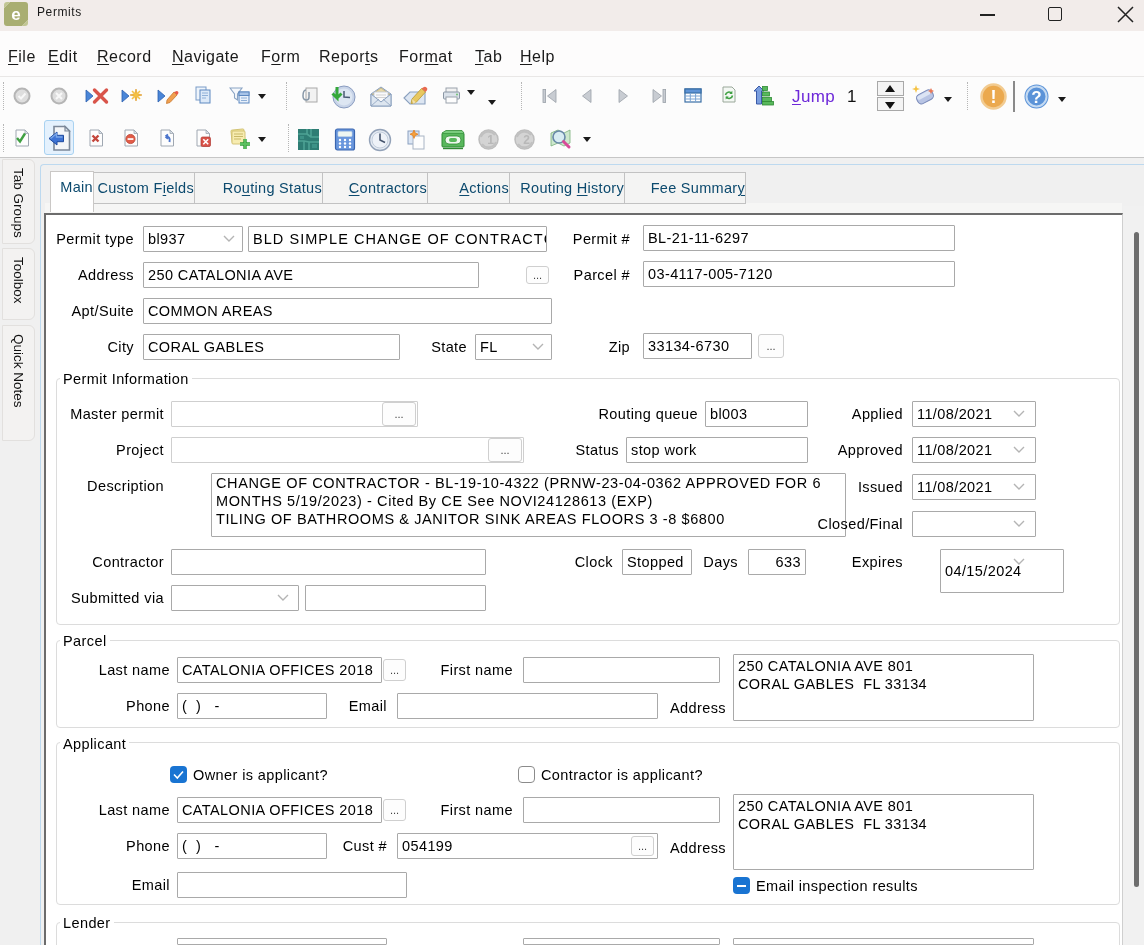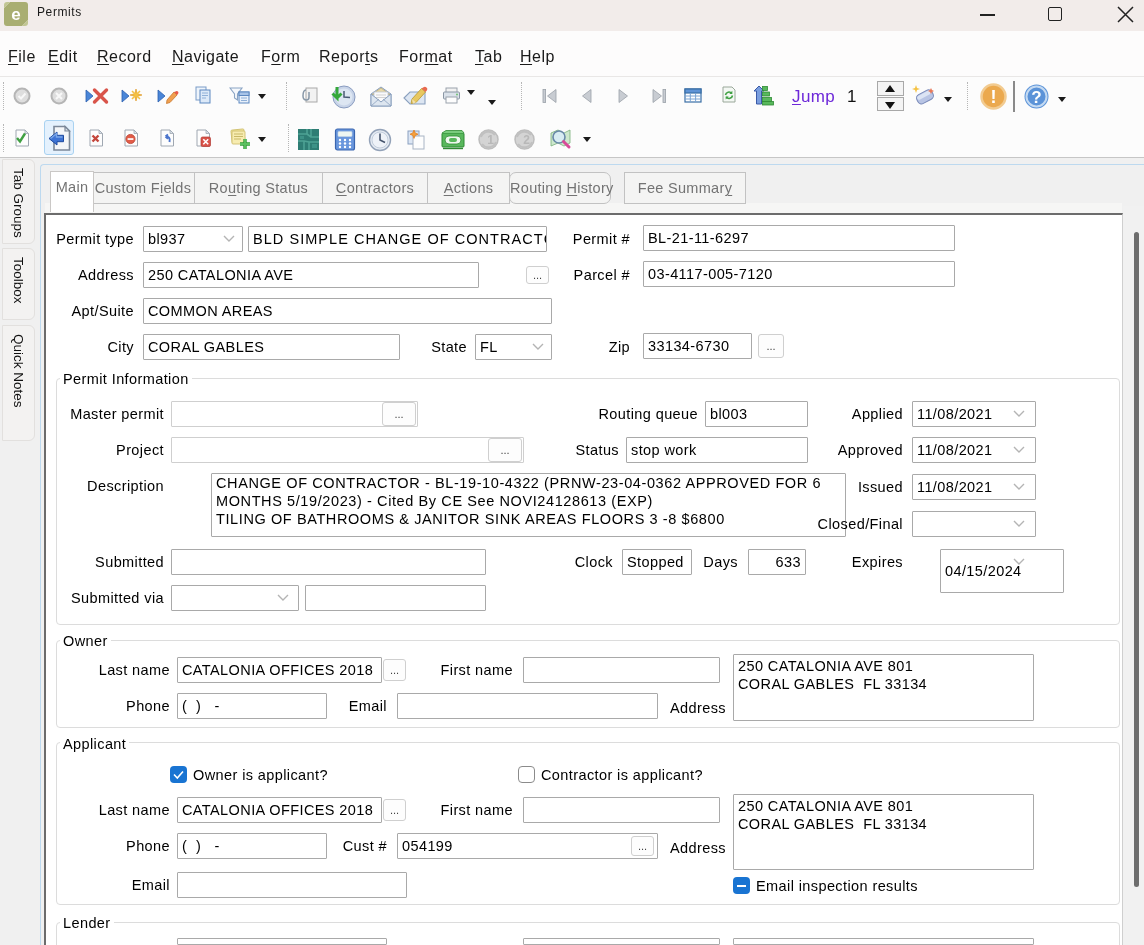--- a/index.html
+++ b/index.html
@@ -17,21 +17,21 @@
 .grp { position:absolute; border:1px solid #dcdcdc; border-radius:4px; background:transparent; }
 .grplbl { position:absolute; font-size:14.5px; letter-spacing:0.4px; color:#000; background:#fff; padding:0 3px; white-space:nowrap; }
 .dots { position:absolute; background:#fdfdfd; border:1px solid #cfcfcf; border-radius:3px;
         color:#444; font-size:11px; display:flex; align-items:center; justify-content:center; }
 .chev { position:absolute; width:14px; height:10px; }
 .caret { position:absolute; width:0; height:0; border-left:4px solid transparent; border-right:4px solid transparent; border-top:5px solid #1a1a1a; }
 .sep { position:absolute; width:1px; border-left:1px dotted #b6b6b6; }
 .ico { position:absolute; width:18px; height:18px; }
 .menu-item { position:absolute; font-size:16px; letter-spacing:0.5px; color:#1a1a1a; top:48px; white-space:nowrap; }
 .tab { position:absolute; top:172px; height:32px; background:#f4f4f3; border:1px solid #c2c2c2;
-       font-size:14.5px; letter-spacing:0.3px; color:#737373; text-align:center; line-height:30px; white-space:nowrap; }
+       font-size:14.5px; letter-spacing:0.3px; color:#0c4a6e; text-align:right; line-height:30px; white-space:nowrap; }
 .side { position:absolute; left:2px; width:33px; background:#f3f2f1; border:1px solid #e2e0de;
         border-radius:0 6px 6px 0; }
 .side span { position:absolute; left:8px; top:8px; font-size:13.5px; color:#111;
              writing-mode:vertical-rl; white-space:nowrap; }
 u { text-decoration-thickness:1px; text-underline-offset:2px; }
 </style>
 </head>
 <body>
 <div id="win">
 
@@ -309,21 +309,21 @@
   <div class="abs" style="left:40px;top:164px;width:1104px;height:781px;border:1px solid #bdd9ef;border-bottom:none;border-right:none;border-radius:4px 0 0 0;"></div>
   <div class="abs" style="left:45px;top:203px;width:1077px;height:10px;background:#f6f6f5;"></div>
 
   <div class="abs" style="left:44px;top:213px;width:1079px;height:732px;background:#fff;border-top:2.5px solid #6c6c6c;border-left:2px solid #6c6c6c;border-right:1px solid #cfcfcf;"></div>
 
   <div class="tab" style="left:50px;width:44px;background:#fff;top:171px;height:41px;line-height:30px;z-index:3;border:1px solid #cac8c6;border-bottom:none;">Main</div>
   <div class="tab" style="left:91px;width:104px;">Custom F<u>i</u>elds</div>
   <div class="tab" style="left:194px;width:129px;">Ro<u>u</u>ting Status</div>
   <div class="tab" style="left:322px;width:106px;"><u>C</u>ontractors</div>
   <div class="tab" style="left:427px;width:83px;"><u>A</u>ctions</div>
-  <div class="tab" style="left:509px;width:102px;border-radius:7px;">Routing <u>H</u>istory</div>
+  <div class="tab" style="left:509px;width:116px;">Routing <u>H</u>istory</div>
   <div class="tab" style="left:624px;width:122px;">Fee Summar<u>y</u></div>
 
   <div class="abs" style="left:1123px;top:206px;width:21px;height:739px;background:#f1f1f1;"></div>
   <div class="abs" style="left:1134px;top:232px;width:5px;height:655px;background:#6d6d6d;border-radius:2.5px;"></div>
 
   <div id="form">
 
     <div class="lbl" style="left:34px;top:232px;width:100px;">Permit type</div>
     <div class="tb" style="left:143px;top:226px;width:100px;height:26px;">bl937</div>
     <svg class="chev" style="left:222px;top:234px;" viewBox="0 0 14 10">
@@ -384,41 +384,41 @@
     <div class="tb" style="left:912px;top:474px;width:124px;height:26px;">11/08/2021</div>
     <svg class="chev" style="left:1012px;top:482px;" viewBox="0 0 14 10">
         <polyline points="2,2 7,7 12,2" fill="none" stroke="#b4b4b4" stroke-width="1.4"></polyline>
       </svg>
     <div class="lbl" style="left:803px;top:517px;width:100px;">Closed/Final</div>
     <div class="tb" style="left:912px;top:511px;width:124px;height:26px;"></div>
     <svg class="chev" style="left:1012px;top:519px;" viewBox="0 0 14 10">
         <polyline points="2,2 7,7 12,2" fill="none" stroke="#b4b4b4" stroke-width="1.4"></polyline>
       </svg>
 
-    <div class="lbl" style="left:64px;top:555px;width:100px;">Submitted</div>
+    <div class="lbl" style="left:64px;top:555px;width:100px;">Contractor</div>
     <div class="tb" style="left:171px;top:549px;width:315px;height:26px;"></div>
     <div class="lbl" style="left:513px;top:555px;width:100px;">Clock</div>
     <div class="tb" style="left:622px;top:549px;width:70px;height:26px;">Stopped</div>
     <div class="lbl" style="left:638px;top:555px;width:100px;">Days</div>
     <div class="tb" style="left:748px;top:549px;width:58px;height:26px;justify-content:flex-end;">633</div>
     <div class="lbl" style="left:803px;top:555px;width:100px;">Expires</div>
     <div class="tb" style="left:912px;top:549px;width:124px;height:44px;margin-left:28px;">04/15/2024</div>
     <svg class="chev" style="left:1012px;top:557px;" viewBox="0 0 14 10">
         <polyline points="2,2 7,7 12,2" fill="none" stroke="#b4b4b4" stroke-width="1.4"></polyline>
       </svg>
 
     <div class="lbl" style="left:64px;top:591px;width:100px;">Submitted via</div>
     <div class="tb" style="left:171px;top:585px;width:128px;height:26px;"></div>
     <svg class="chev" style="left:276px;top:593px;" viewBox="0 0 14 10">
         <polyline points="2,2 7,7 12,2" fill="none" stroke="#b4b4b4" stroke-width="1.4"></polyline>
       </svg>
     <div class="tb" style="left:305px;top:585px;width:181px;height:26px;"></div>
 
     <div class="grp" style="left:56px;top:640px;width:1064px;height:88px;"></div>
-    <div class="grplbl" style="left:60px;top:633px;">Owner</div>
+    <div class="grplbl" style="left:60px;top:633px;">Parcel</div>
 
     <div class="lbl" style="left:70px;top:663px;width:100px;">Last name</div>
     <div class="tb" style="left:177px;top:657px;width:205px;height:26px;">CATALONIA OFFICES 2018</div>
     <div class="dots" style="left:383px;top:659px;width:23px;height:22px;">...</div>
     <div class="lbl" style="left:413px;top:663px;width:100px;">First name</div>
     <div class="tb" style="left:523px;top:657px;width:197px;height:26px;"></div>
     <div class="tb" style="left:733px;top:654px;width:301px;height:67px;align-items:flex-start;display:block;line-height:18px;padding-top:2px;">250 CATALONIA AVE 801<br>CORAL GABLES&nbsp;&nbsp;FL 33134</div>
 
     <div class="lbl" style="left:70px;top:699px;width:100px;">Phone</div>
     <div class="tb" style="left:177px;top:693px;width:150px;height:26px;">(&nbsp;&nbsp;)&nbsp;&nbsp;&nbsp;-</div>

